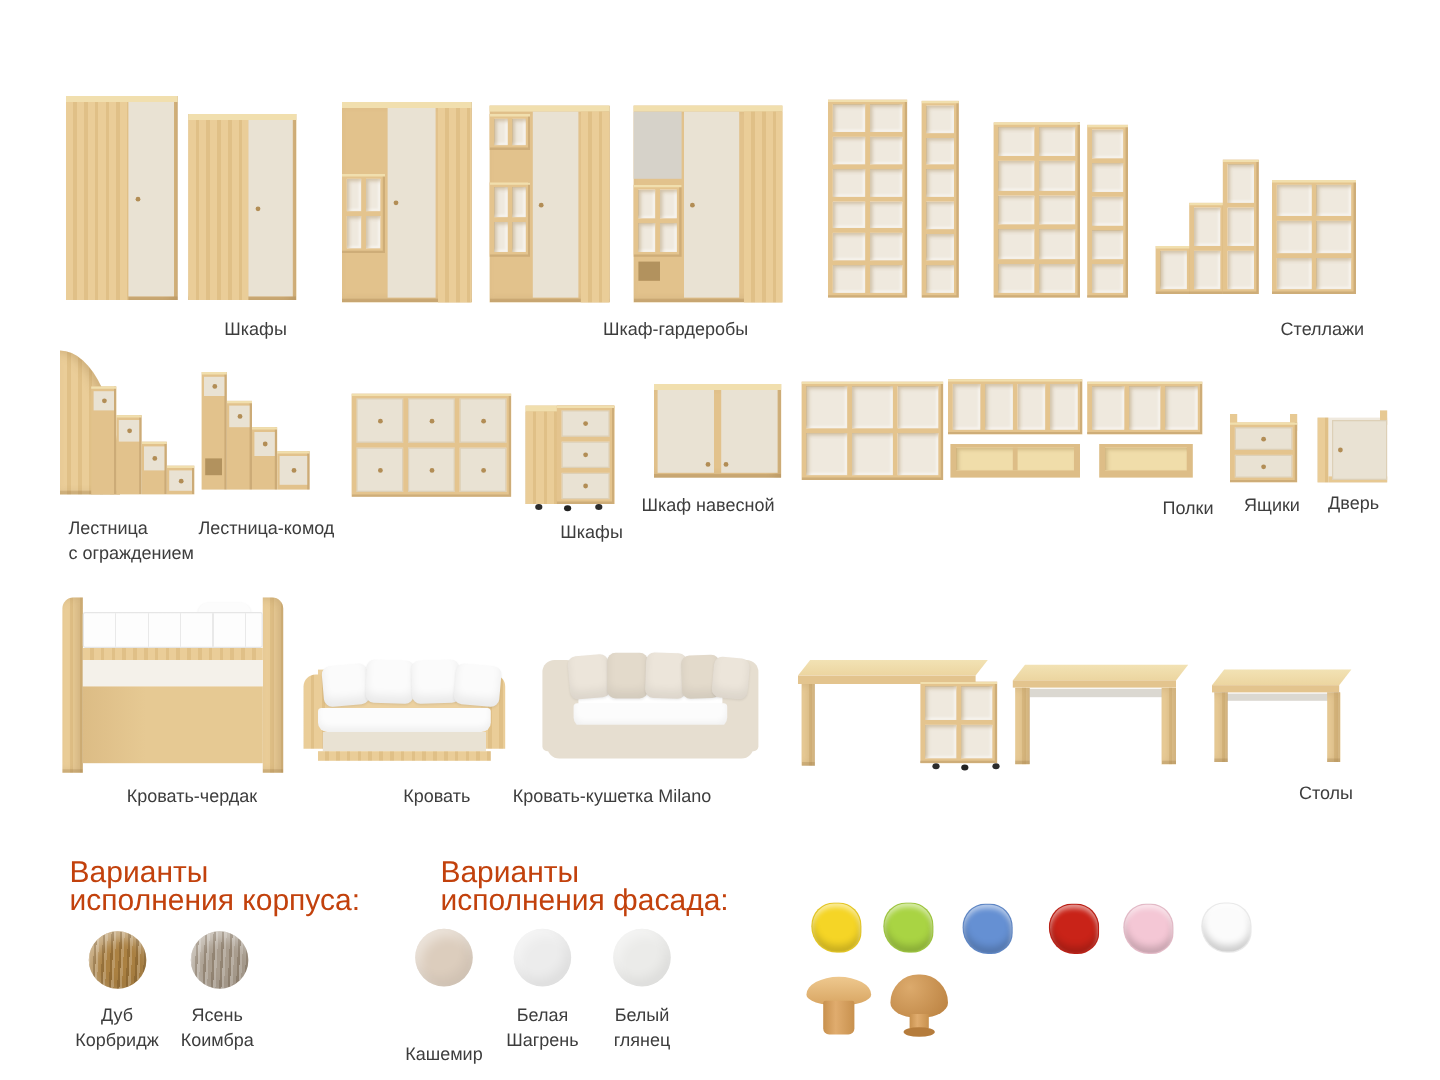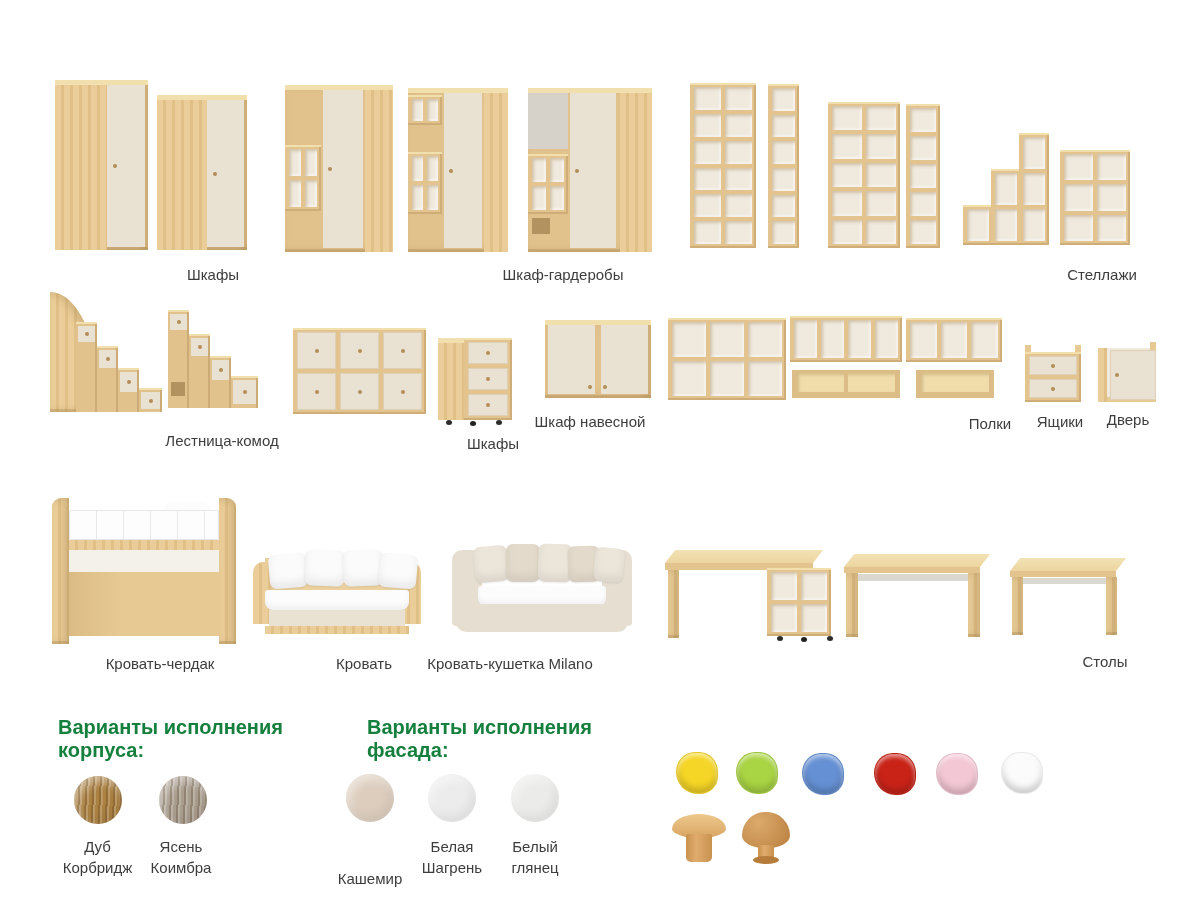--- a/index.html
+++ b/index.html
@@ -1,21 +1,21 @@
 <!DOCTYPE html>
 <html><head>
 <meta charset="utf-8">
 <style>
   * { margin:0; padding:0; box-sizing:border-box; }
   html,body { background:#fff; }
   body { width:1200px; height:900px; font-family:"Liberation Sans", sans-serif; position:relative; }
   .canvas { position:absolute; left:0; top:0; width:1200px; height:900px; background:#fff; overflow:hidden; }
 
   .page-title { position:absolute; left:58px; top:36px; font-size:21px; font-weight:bold; color:#0a0a0a; letter-spacing:.2px; }
-  .heading { position:absolute; font-size:20px; font-weight:bold; color:#15803d; line-height:23px; }
+  .heading { position:absolute; font-size:25px; font-weight:normal; color:#c2410c; line-height:23px; }
   .caption { position:absolute; font-size:15px; color:#3d3d3d; text-align:center; line-height:21px; }
   .caption.left { text-align:left; }
   .pre { white-space:pre-line; }
 
   .item { position:absolute; }
   .wood { background:#e7c993; }
   .grain { background:repeating-linear-gradient(90deg,#eacd98 0 6px,#e0c087 6px 9px); }
   .cream { background:#e9e2d3; }
   .wtop { position:absolute; left:0; right:0; top:0; height:5px; background:#f1dfae; }
   .sideshade { box-shadow:inset -5px 0 8px rgba(140,105,55,.28), inset 0 -3px 0 rgba(140,105,55,.22); }
@@ -296,20 +296,22 @@
 
   <div class="item" style="left:1098px;top:348px;width:58px;height:54px;background:#efe9de">
     <div class="grain" style="position:absolute;left:0;top:0;bottom:0;width:9px"></div>
     <div class="wood" style="position:absolute;left:9px;right:0;bottom:0;height:5px"></div>
     <div class="wood" style="position:absolute;right:0;top:-6px;width:6px;height:12px"></div>
     <div class="cream" style="position:absolute;left:12px;right:0;top:2px;bottom:2px;box-shadow:inset 0 0 0 1px rgba(190,160,110,.28)">
         <i class="dot" style="left:5px;top:50%;margin-top:-2px"></i>
       </div>
   </div>
 
+  <div class="caption left pre" style="left:57px;top:430px;width:110px">Лестница
+с ограждением</div>
   <div class="caption" style="left:147px;top:430px;width:150px">Лестница-комод</div>
   <div class="caption" style="left:443px;top:433px;width:100px">Шкафы</div>
   <div class="caption" style="left:515px;top:411px;width:150px">Шкаф навесной</div>
   <div class="caption" style="left:945px;top:413px;width:90px">Полки</div>
   <div class="caption" style="left:1015px;top:411px;width:90px">Ящики</div>
   <div class="caption" style="left:1083px;top:409px;width:90px">Дверь</div>
 
   <div class="item" style="left:52px;top:498px;width:184px;height:148px">
     <div class="grain sideshade" style="position:absolute;left:0;top:0;width:17px;height:146px;border-radius:9px 0 0 0"></div>
     <div class="grain sideshade" style="position:absolute;right:0;top:0;width:17px;height:146px;border-radius:0 9px 0 0"></div>

